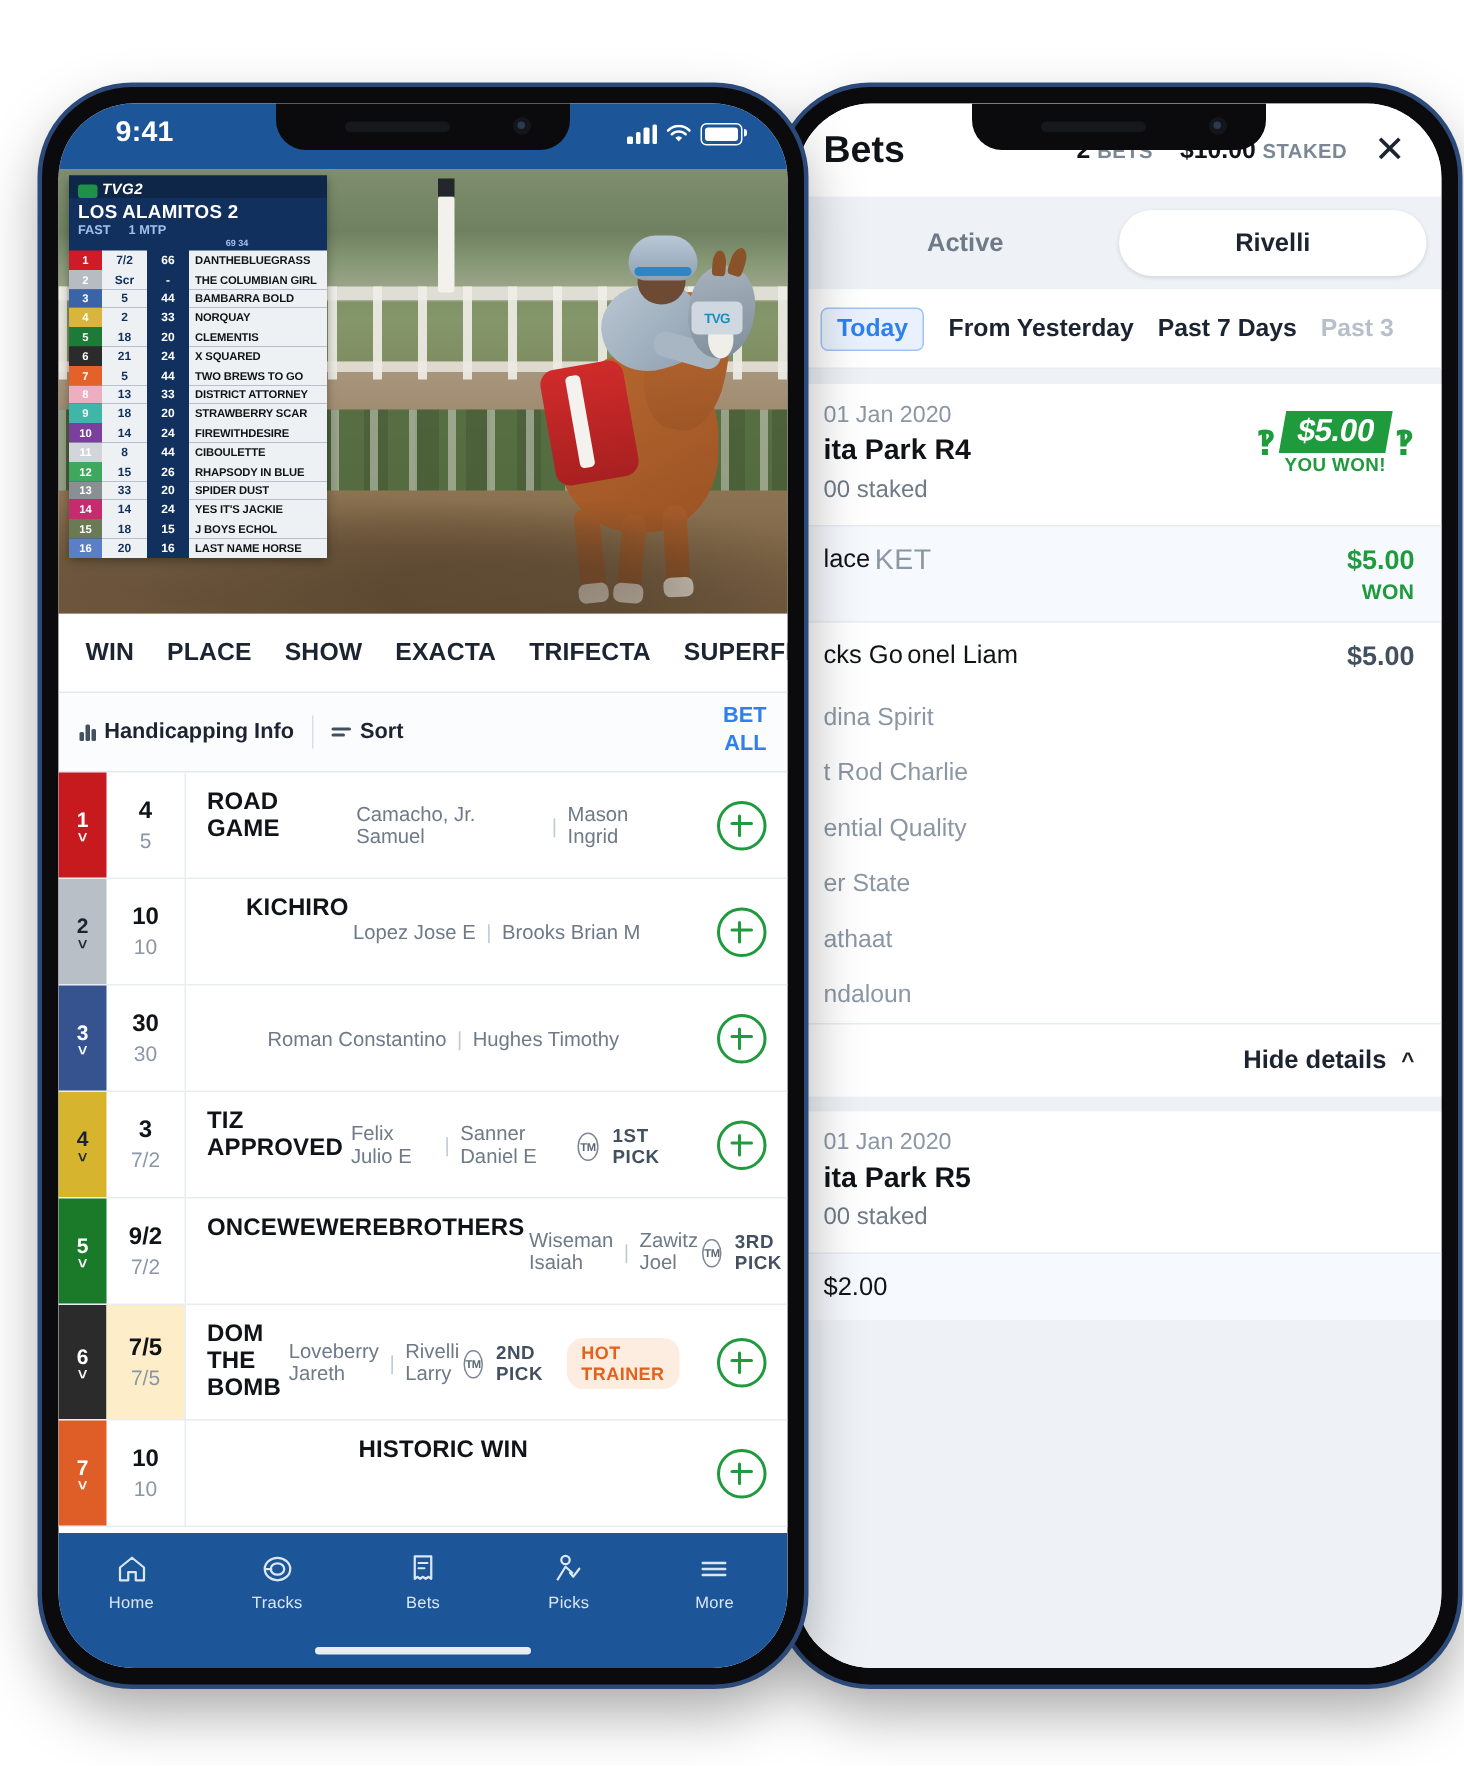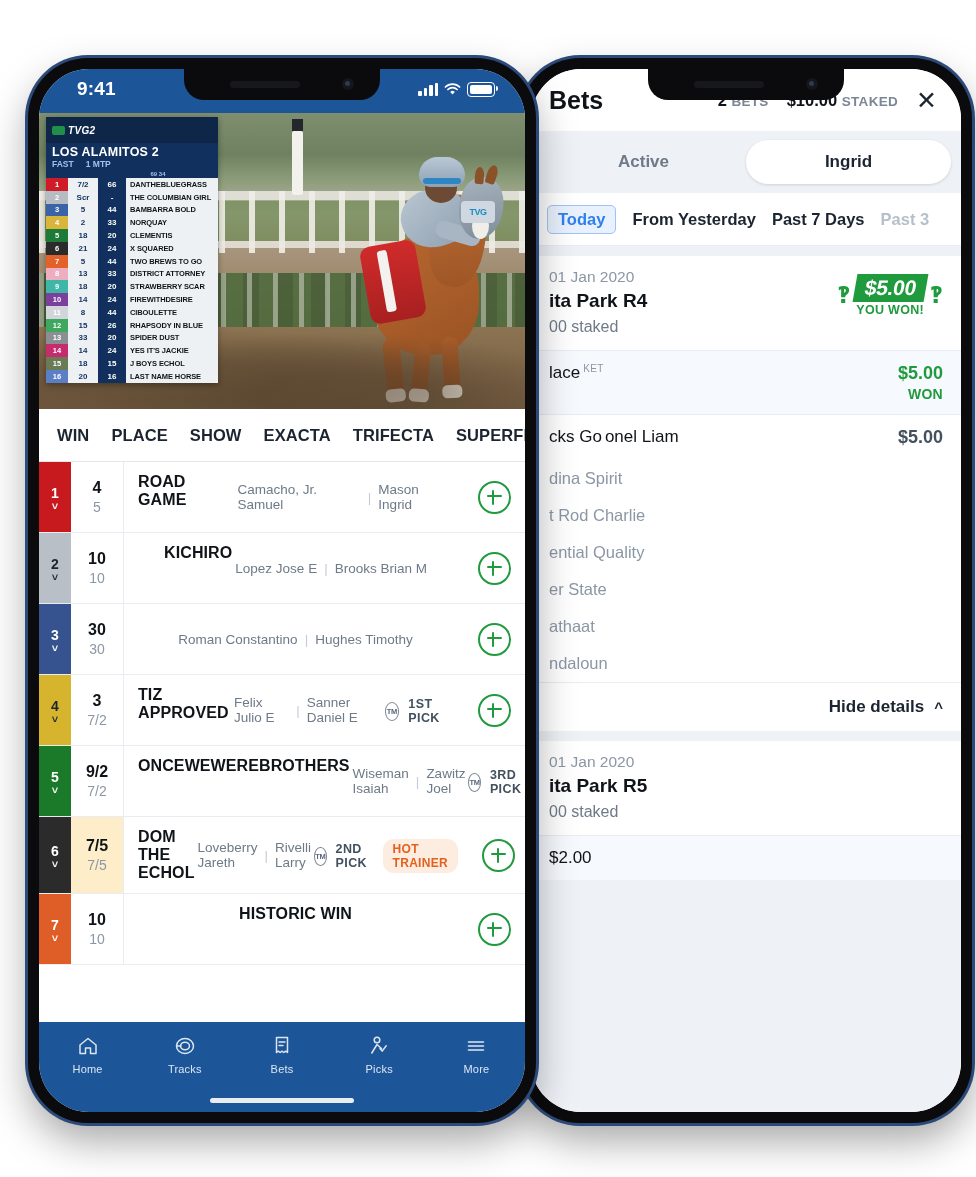--- a/index.html
+++ b/index.html
@@ -94,21 +94,21 @@
           background:#cfd8e0;display:flex;align-items:center;justify-content:center;
           font-size:9px;font-weight:800;color:#1a8fbf;letter-spacing:-.5px;}
   .vid-dust{position:absolute;left:0;right:0;bottom:0;height:90px;
     background:radial-gradient(ellipse at 28% 70%, rgba(90,70,48,.5) 0 22%, rgba(0,0,0,0) 60%),
                radial-gradient(ellipse at 62% 85%, rgba(70,54,36,.45) 0 20%, rgba(0,0,0,0) 58%);}
 
   
   .board{position:absolute;left:7px;top:4px;width:172px;background:#12305e;
          font-family:"Liberation Sans","DejaVu Sans",sans-serif;z-index:12;
          box-shadow:0 2px 6px rgba(0,0,0,.35);}
-  .board-logo{height:26px;background:#0e2748;display:flex;align-items:center;padding:0 6px;gap:3px;}
+  .board-logo{height:15px;background:#0e2748;display:flex;align-items:flex-end;padding:0 6px;gap:3px;}
   .bl-mark{width:13px;height:9px;background:#1f8f4a;border-radius:2px;}
   .bl-txt{color:#fff;font-size:10px;font-weight:800;font-style:italic;letter-spacing:.3px;}
   .board-track{color:#fff;font-size:12.5px;font-weight:800;padding:2px 6px 0;letter-spacing:.2px;}
   .board-cond{display:flex;gap:12px;padding:0 6px 2px;color:#9fc2ea;font-size:8.5px;font-weight:700;}
   .board-hdr{text-align:center;color:#9fc2ea;font-size:6px;font-weight:700;padding-bottom:1px;
              padding-left:52px;}
   .b-row{display:flex;align-items:stretch;height:12.8px;font-size:8px;font-weight:700;}
   .b-pp{width:22px;display:flex;align-items:center;justify-content:center;color:#fff;font-size:7.5px;}
   .b-odds{width:30px;display:flex;align-items:center;justify-content:center;background:#eef1f4;color:#12305e;}
   .b-ml{width:28px;display:flex;align-items:center;justify-content:center;background:#12305e;color:#fff;}
@@ -197,21 +197,21 @@
   .laurel{color:#1f9a3d;font-size:23px;font-weight:700;line-height:1;}
   .won-mid{text-align:center;}
   .won-amt{background:#1f9a3d;color:#fff;font-size:21px;font-weight:800;padding:2px 10px;
            transform:skewX(-10deg);display:inline-block;letter-spacing:-.3px;}
   .won-lbl{color:#1f9a3d;font-size:12.5px;font-weight:800;letter-spacing:.3px;margin-top:1px;}
 
   .bc-line{border-top:1px solid #e8edf3;padding:12px 18px;display:flex;align-items:flex-start;}
   .bc-line.hi{background:#f6f9fd;}
   .bl-left{display:flex;flex-direction:row;gap:3px;}
   .bl-a{font-size:17px;color:#101418;}
-  .bl-b{font-size:10px;color:#8b97a5;letter-spacing:.3px;}
+  .bl-b{font-size:19px;color:#8b97a5;letter-spacing:.3px;}
   .bl-right{margin-left:auto;text-align:right;}
   .bl-amt{font-size:18px;font-weight:600;}
   .bl-amt.win{color:#1f9a3d;}
   .bl-amt.neutral{color:#43505f;}
   .bl-st{font-size:14px;color:#1f9a3d;font-weight:600;letter-spacing:.3px;margin-top:2px;}
 
   .runner{padding:9px 18px;font-size:16.5px;color:#8b97a5;}
   .bc-hide{border-top:1px solid #e8edf3;padding:14px 18px;display:flex;align-items:center;
            justify-content:flex-end;gap:10px;}
   .hide-txt{font-size:17px;font-weight:700;color:#1b2430;}
@@ -237,21 +237,21 @@
         <div class="r-stat">
           <b>$10.00</b>
           <span>STAKED</span>
         </div>
         <div class="r-x">✕</div>
       </div>
     </div>
 
     <div class="r-seg">
       <div class="seg">Active</div>
-      <div class="seg on">Ingrid</div>
+      <div class="seg on">Rivelli</div>
     </div>
 
     <div class="r-filters">
       <div class="fchip on">Today</div>
       <div class="fchip">From Yesterday</div>
       <div class="fchip">Past 7 Days</div>
       <div class="fchip fade">Past 3</div>
     </div>
 
     <div class="r-body">
@@ -504,20 +504,42 @@
 
     <div class="bettabs">
       <div class="bettab">WIN</div>
       <div class="bettab">PLACE</div>
       <div class="bettab">SHOW</div>
       <div class="bettab">EXACTA</div>
       <div class="bettab">TRIFECTA</div>
       <div class="bettab">SUPERFECTA</div>
     </div>
 
+    <div class="toolbar">
+      <div class="tool">
+        <span class="ic">
+            <i></i>
+            <i></i>
+            <i></i>
+          </span>
+        <span>Handicapping Info</span>
+      </div>
+      <div class="tool-div"></div>
+      <div class="tool">
+        <span class="sorticon">
+            <i></i>
+            <i></i>
+          </span>
+        <span>Sort</span>
+      </div>
+      <div class="betall">
+        <div>BET</div>
+        <div>ALL</div>
+      </div>
+    </div>
 
     <div class="entries" id="entries">
         <div class="entry">
           <div class="e-pp" style="background:#c61a1f;color:#ffffff">
             <span>1</span>
             <span class="chev">˅</span>
           </div>
           <div class="e-odds" style="">
             <span class="cur">4</span>
             <span class="ml">5</span>
@@ -628,21 +650,21 @@
         <div class="entry">
           <div class="e-pp" style="background:#2b2b2b;color:#ffffff">
             <span>6</span>
             <span class="chev">˅</span>
           </div>
           <div class="e-odds" style="background:#fdeec9;">
             <span class="cur">7/5</span>
             <span class="ml">7/5</span>
           </div>
           <div class="e-mid">
-            <div class="e-name">DOM THE ECHOL</div>
+            <div class="e-name">DOM THE BOMB</div>
             <div class="e-people">
               <span>Loveberry Jareth</span>
               <span class="sep">|</span>
               <span>Rivelli Larry</span>
             </div>
             <div class="e-tags">
               <span class="tm">TM</span>
               <span class="pick-txt">2ND PICK</span>
               <span class="hot">HOT TRAINER</span>
             </div>

